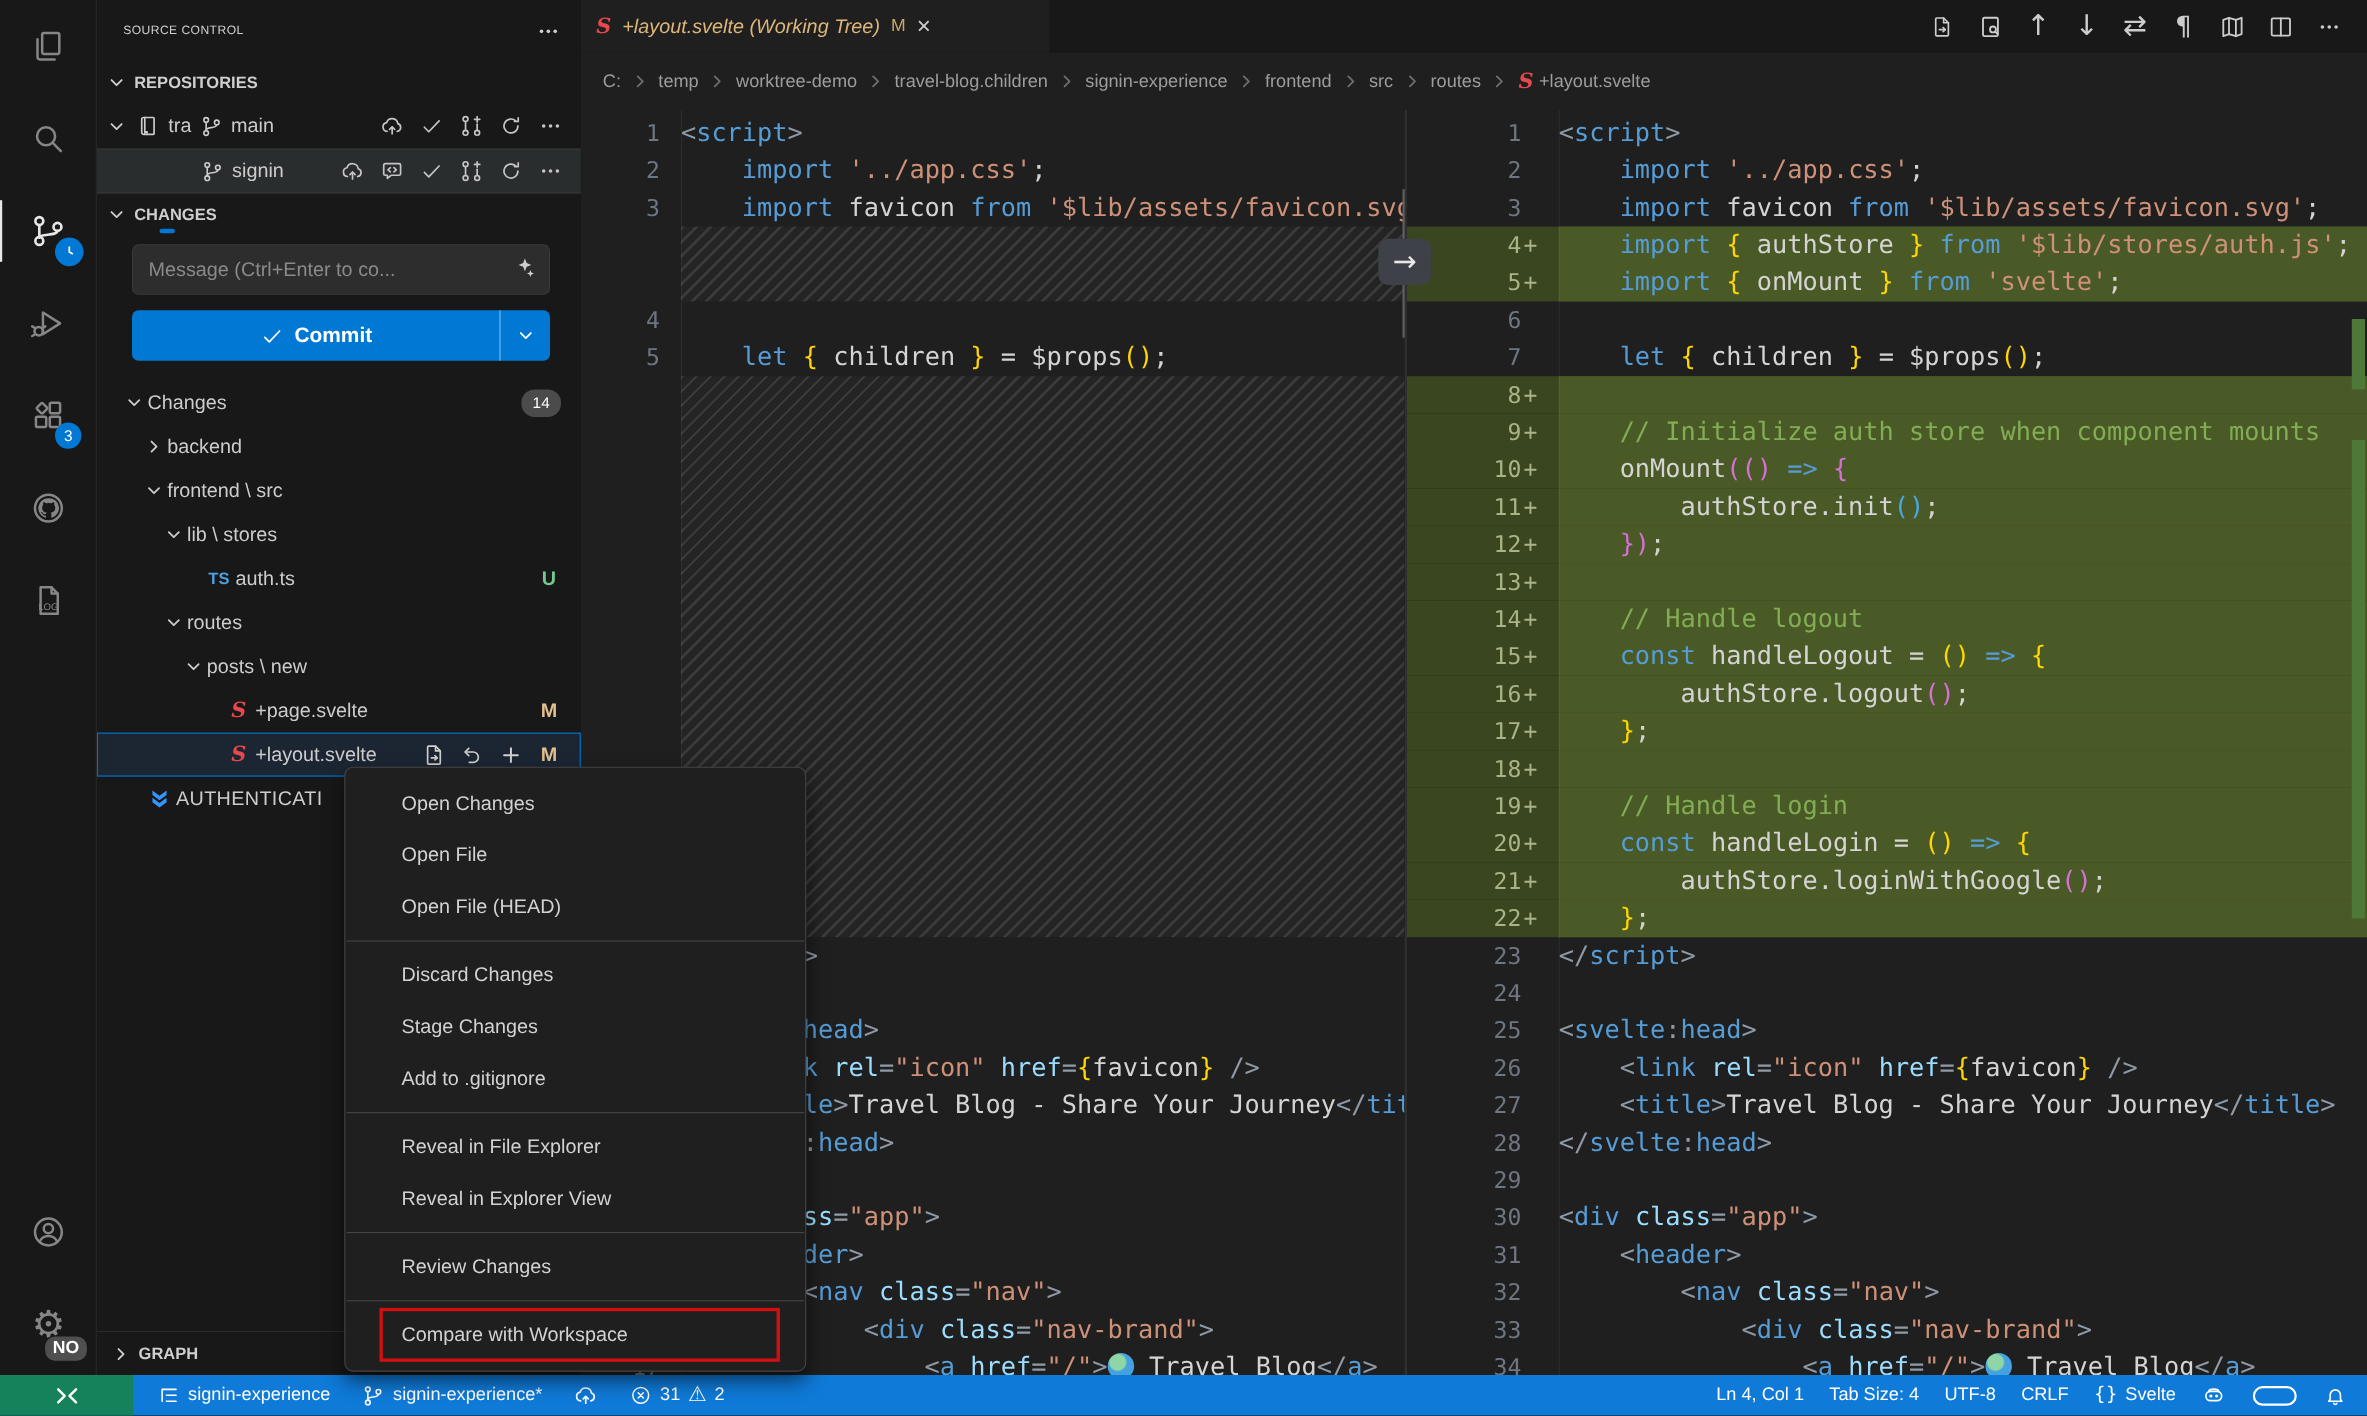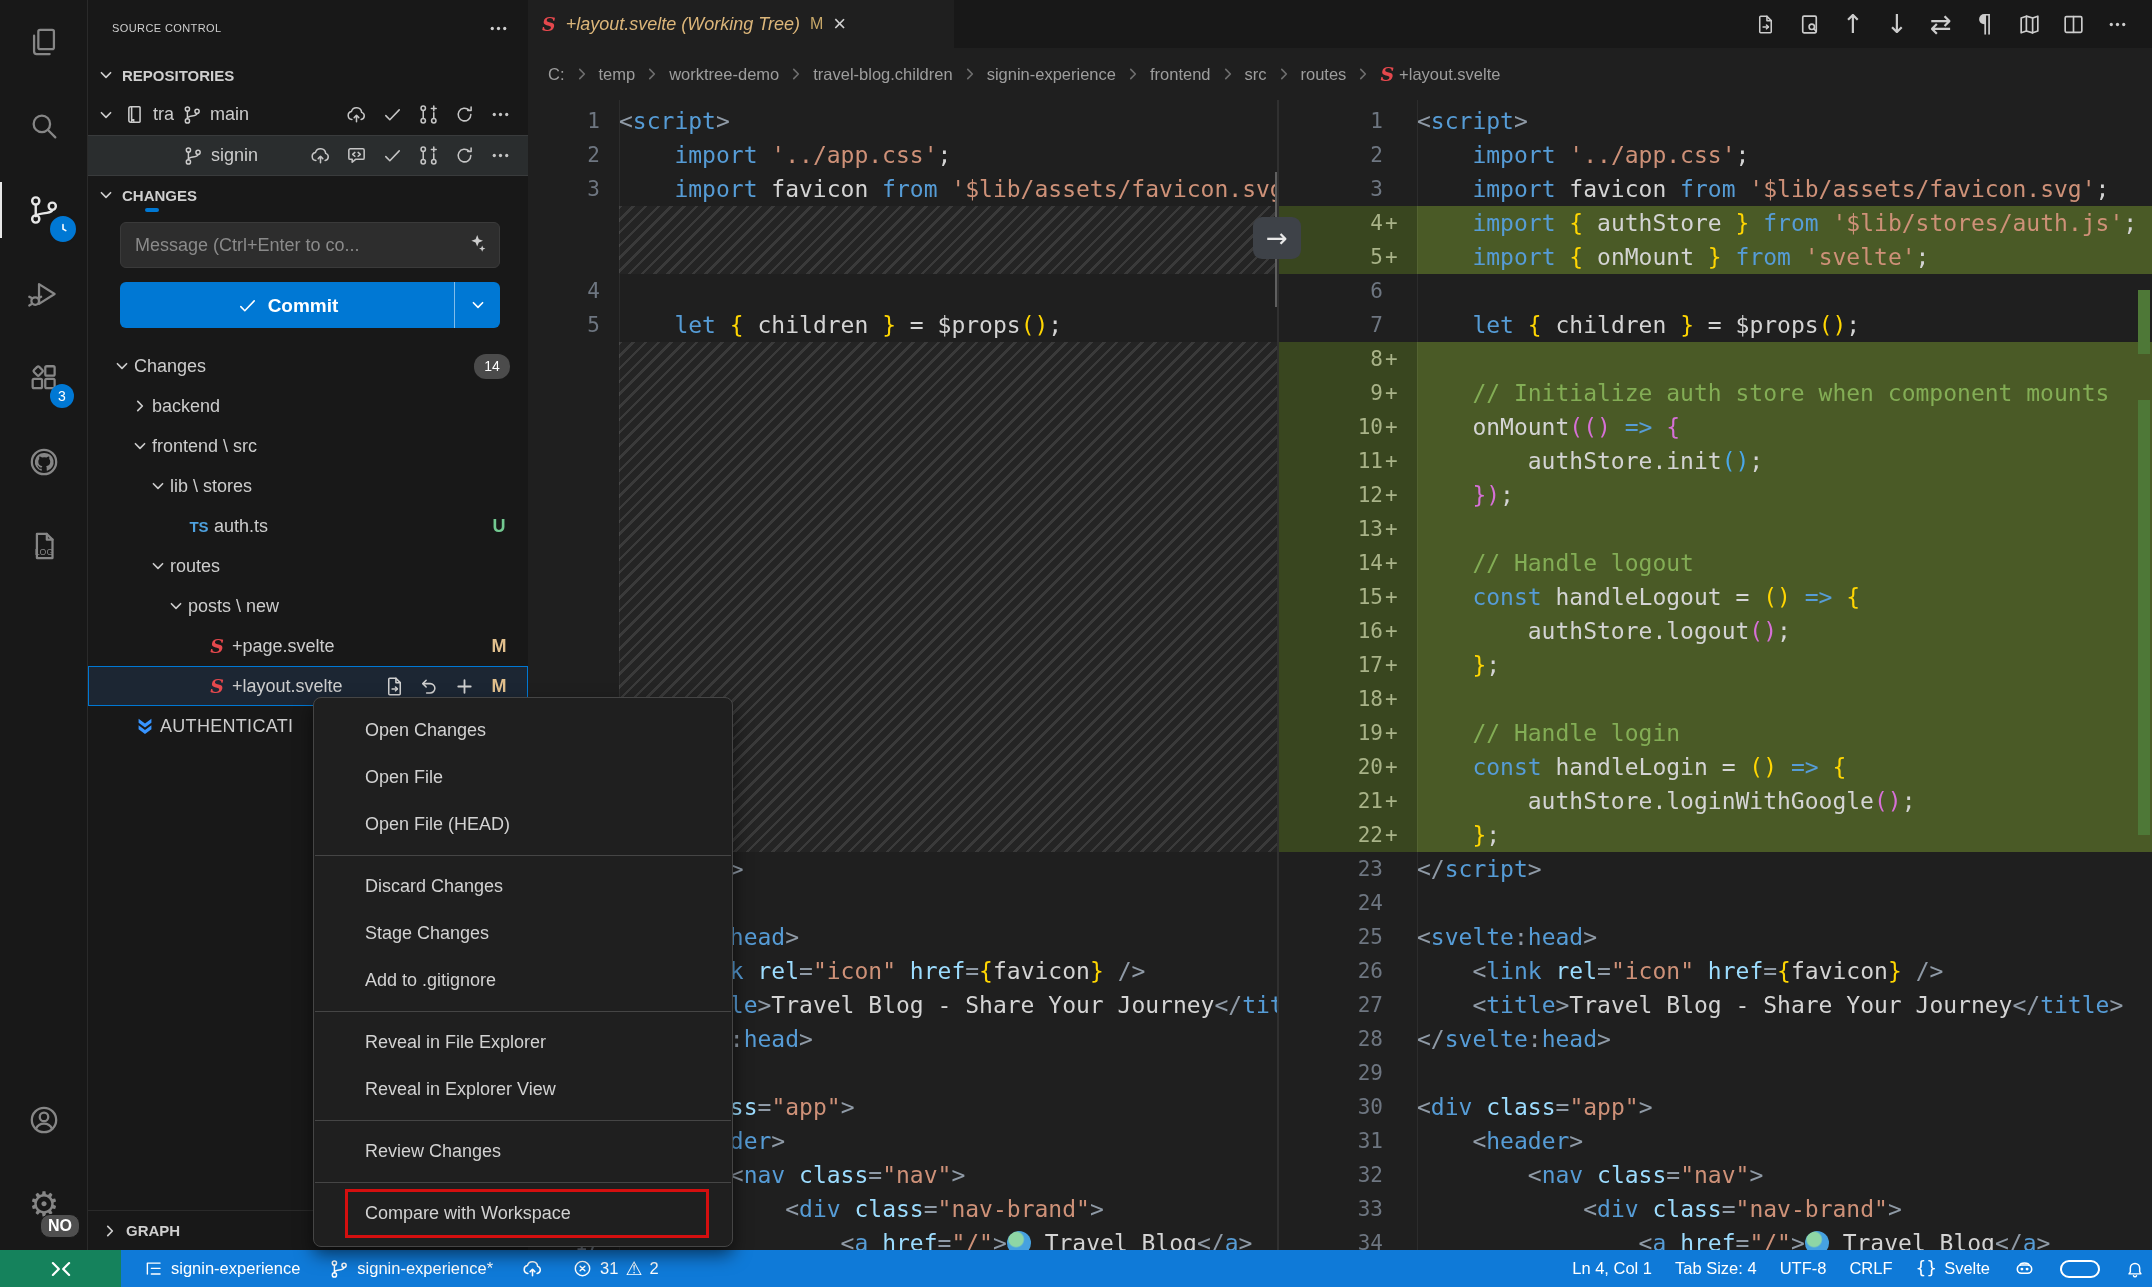--- a/index.html
+++ b/index.html
@@ -106,21 +106,21 @@
         box-shadow:0 8px 18px rgba(0,0,0,.55);z-index:50;padding:9px 0;font-size:18px;color:#d2d2d2;}
   .mitem{position:relative;height:47px;line-height:47px;padding-left:51px;cursor:pointer;white-space:nowrap;}
   .msep{height:0;border-top:1px solid #454545;margin:7px 1px;}
   .mitem.hl::after{content:'';position:absolute;left:31px;right:23px;top:-1px;bottom:-1px;border:3px solid #d40f0f;}
 
   
   .status{position:absolute;left:0;top:1250px;width:2152px;height:37px;background:#0f7ad8;color:#fff;display:flex;
           align-items:center;font-size:16.5px;z-index:6;}
   .st-remote{width:121px;height:37px;background:#15825c;display:flex;align-items:center;justify-content:center;cursor:pointer;}
   .st-left{display:flex;align-items:center;gap:28px;padding-left:22px;}
-  .st-right{margin-left:auto;display:flex;align-items:center;gap:23px;padding-right:6px;}
+  .st-right{margin-left:auto;display:flex;align-items:center;gap:23px;padding-right:18px;}
   .seg{display:flex;align-items:center;gap:7px;cursor:pointer;white-space:nowrap;}
 </style>
 </head>
 <body>
 
 <div class="app">
 
   <nav class="abar">
     <div id="ab-top">
         <div class="ab-item">

